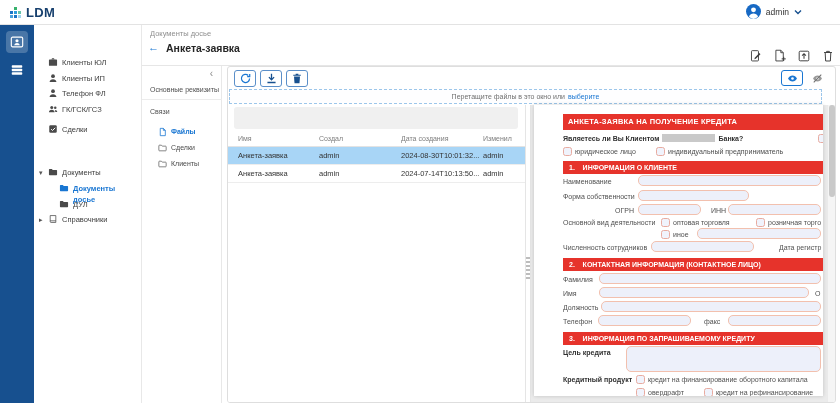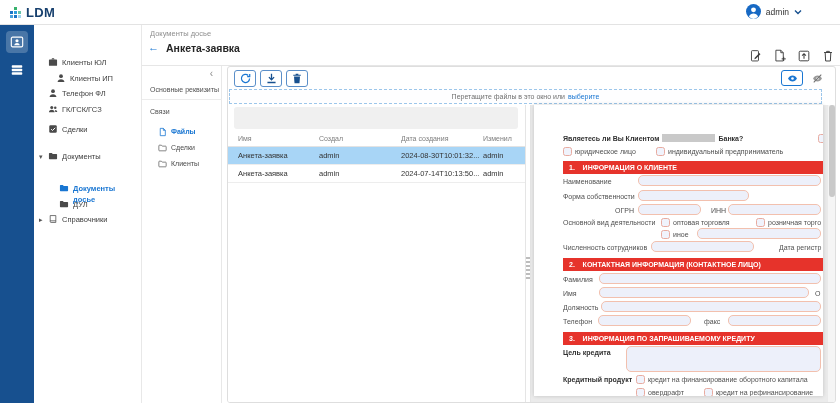--- a/index.html
+++ b/index.html
@@ -148,21 +148,21 @@
     <div class="nav-item" style="top:32px;">
       <span class="noarrow"></span>
       <span class="nicon">
           <svg width="10" height="10" viewBox="0 0 16 16">
             <path d="M6 4V2.8c0-.5.3-.8.8-.8h2.4c.5 0 .8.3.8.8V4h3.5c.6 0 1 .4 1 1v8c0 .6-.4 1-1 1h-11c-.6 0-1-.4-1-1V5c0-.6.4-1 1-1H6zm1.2 0h1.6V3.2H7.2z" fill="#4a4a4a"></path>
           </svg>
         </span>
       <span class="nlabel">Клиенты ЮЛ</span>
     </div>
 
-    <div class="nav-item" style="top:48px;margin-left:8px;">
+    <div class="nav-item" style="top:48px;">
       <span class="noarrow"></span>
       <span class="nicon">
           <svg width="10" height="10" viewBox="0 0 16 16">
             <circle cx="8" cy="5" r="3" fill="#4a4a4a"></circle>
             <path d="M2.5 14.5c0-3 2.6-4.7 5.5-4.7s5.5 1.7 5.5 4.7z" fill="#4a4a4a"></path>
           </svg>
         </span>
       <span class="nlabel">Клиенты ИП</span>
     </div>
 
@@ -195,21 +195,21 @@
       <span class="nicon">
           <svg width="10" height="10" viewBox="0 0 16 16">
             <rect x="2" y="2" width="12" height="12" rx="2" fill="#4a4a4a"></rect>
             <path d="M5 8.2l2.2 2.2L11.5 6" stroke="#fff" stroke-width="1.6" fill="none"></path>
           </svg>
         </span>
       <span class="nlabel">Сделки</span>
     </div>
 
 
-    <div class="nav-item" style="top:126px;">
+    <div class="nav-item" style="top:142px;">
       <span class="arrow">▾</span>
       <span class="nicon">
           <svg width="10" height="10" viewBox="0 0 16 16">
             <path d="M1.5 4c0-.6.4-1 1-1h3.6l1.5 1.7h6c.5 0 .9.4.9 1V12c0 .6-.4 1-1 1h-11c-.6 0-1-.4-1-1z" fill="#4a4a4a"></path>
           </svg>
         </span>
       <span class="nlabel">Документы</span>
     </div>
 
     <div class="nav-item child sel" style="top:158px;">
@@ -375,20 +375,21 @@
         </div>
       </div>
 
       <div id="splitter">
         <div id="grip"></div>
       </div>
 
       <div id="preview">
         <div id="page">
 
+          <div id="banner">АНКЕТА-ЗАЯВКА НА ПОЛУЧЕНИЕ КРЕДИТА</div>
 
           <div id="qrow"><span>Являетесь ли Вы Клиентом</span><span id="redact"></span><span>Банка?</span></div>
           <div class="cb" style="left:284px; top:29px;"></div>
 
           <div class="cb" style="left:29px; top:42px;"></div>
           <div class="fl" style="left:41px; top:43px;">юридическое лицо</div>
           <div class="cb" style="left:122px; top:42px;"></div>
           <div class="fl" style="left:134px; top:43px;">индивидуальный предприниматель</div>
 
           <div class="secbar" style="top:56px;">1.    ИНФОРМАЦИЯ О КЛИЕНТЕ</div>

